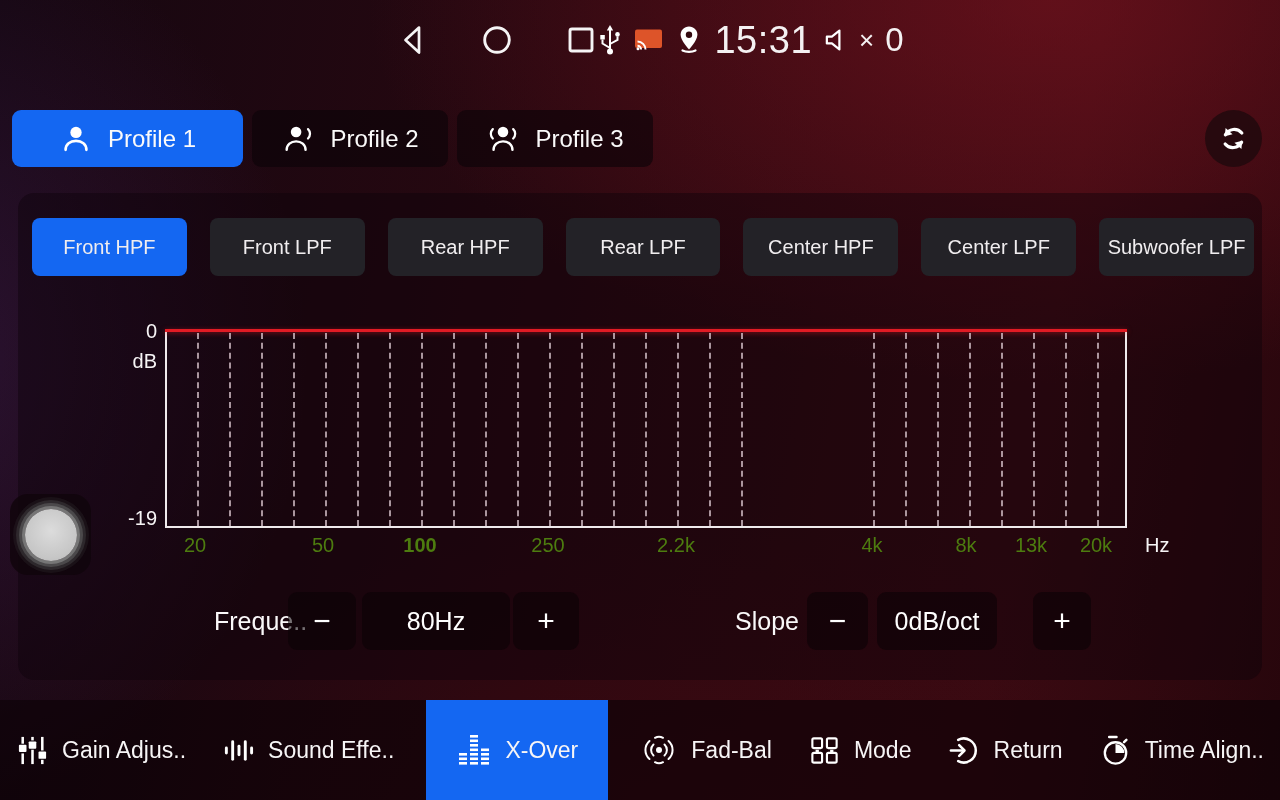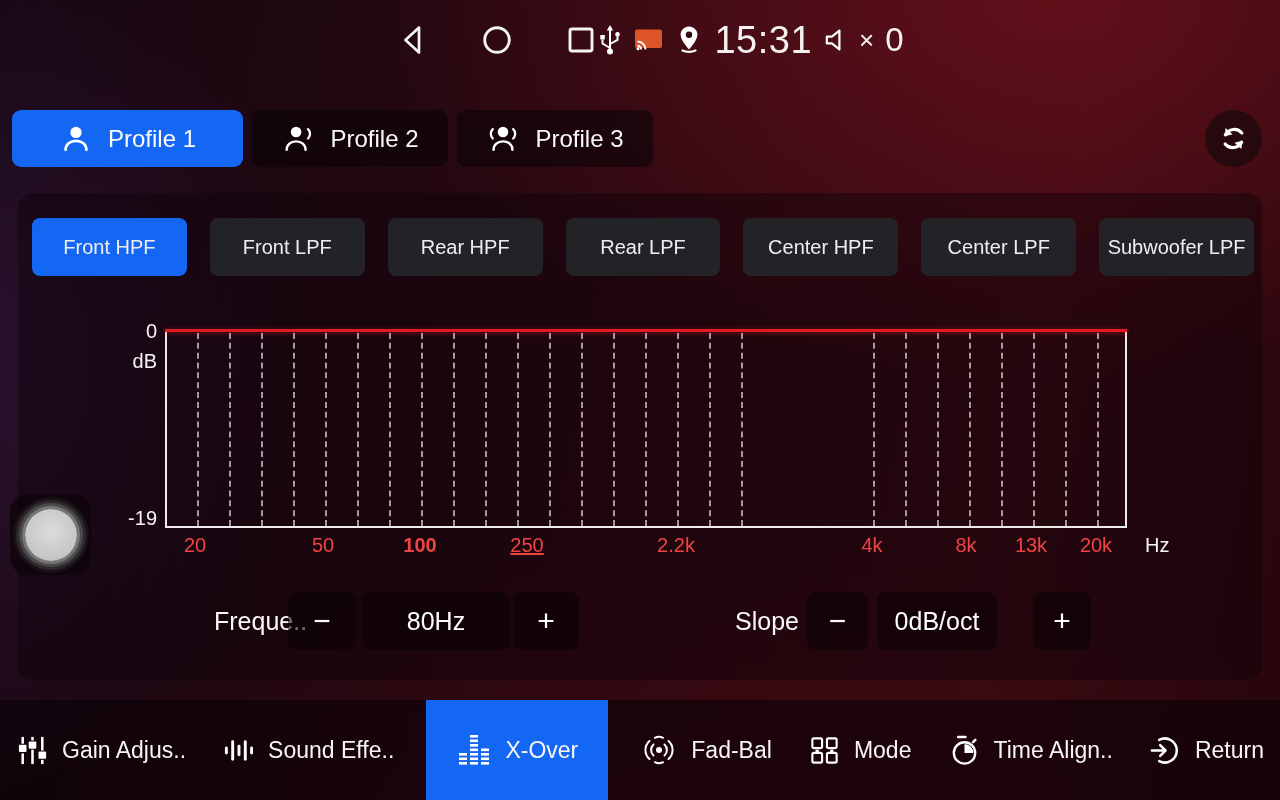--- a/index.html
+++ b/index.html
@@ -34,21 +34,21 @@
   
   .plot{position:absolute;left:147px;top:137px;width:962px;height:198px;box-sizing:border-box;
         border-left:2px solid #efeaec;border-right:2px solid #efeaec;border-bottom:2px solid #efeaec;}
   .curve{position:absolute;left:-2px;right:-2px;top:-1px;height:2.5px;background:#e11b24;box-shadow:0 1px 5px rgba(225,27,36,.55);}
   .gridline{position:absolute;top:3px;bottom:0;width:0;border-left:2px dashed rgba(219,199,207,.75);}
   .ylabel{position:absolute;font-size:20px;text-align:right;color:#f6f4f5;}
   .yl-0{left:79px;top:127px;width:60px;}
   .yl-db{left:79px;top:157px;width:60px;}
   .yl-m10{left:67px;top:314px;width:72px;}
   .xticks{position:absolute;left:147px;top:341px;width:962px;height:26px;}
-  .xtick{position:absolute;transform:translateX(-50%);font-size:20px;color:#ef4444;white-space:nowrap;}
+  .xtick{position:absolute;transform:translateX(-50%);font-size:20px;color:#4d7c0f;white-space:nowrap;}
   .hz-label{position:absolute;left:1127px;top:341px;font-size:20px;color:#f6f4f5;}
   
   .controls{position:absolute;left:0;top:399px;width:100%;height:58px;}
   .ctrl-label{position:absolute;font-size:25px;line-height:58px;color:#faf8f9;}
   .lab-freq{left:182px;margin-left:14px;} .lab-slope{left:717px;}
   .ctrl-btn,.value-box{position:absolute;height:58px;border-radius:9px;background:rgba(9,2,6,.55);display:flex;align-items:center;justify-content:center;border:none;color:#fff;}
   .ctrl-btn{font-size:30px;font-weight:400;}
   .value-box{font-size:25px;}
   .b-fminus{left:270px;width:68px;} .v-freq{left:344px;width:148px;} .b-fplus{left:495px;width:66px;}
   .b-sminus{left:789px;width:61px;} .v-slope{left:859px;width:120px;} .b-splus{left:1015px;width:58px;}
@@ -204,21 +204,21 @@
       <div class="gridline" style="left: 834px;"></div>
       <div class="gridline" style="left: 866px;"></div>
       <div class="gridline" style="left: 898px;"></div>
       <div class="gridline" style="left: 930px;"></div>
     </div>
 
   <div class="xticks" id="xticks">
       <span class="xtick" style="left: 30px;">20</span>
       <span class="xtick" style="left: 158px;">50</span>
       <span class="xtick" style="left: 255px; font-weight: bold;">100</span>
-      <span class="xtick" style="left: 362px; text-decoration: underline;">250</span>
+      <span class="xtick" style="left: 383px;">250</span>
       <span class="xtick" style="left: 511px;">2.2k</span>
       <span class="xtick" style="left: 707px; text-align: center;">4k</span>
       <span class="xtick" style="left: 801px;">8k</span>
       <span class="xtick" style="left: 866px;">13k</span>
       <span class="xtick" style="left: 931px;">20k</span>
     </div>
   <span class="hz-label">Hz</span>
 
   <div class="controls">
     <span class="ctrl-label lab-freq">Freque..</span>
@@ -309,28 +309,28 @@
         <rect x="4.5" y="19.5" width="10" height="10" rx="1.5"></rect>
         <rect x="19.5" y="19.5" width="10" height="10" rx="1.5"></rect>
       </g>
       <rect x="7.8" y="16.2" width="3.4" height="3" fill="#fff"></rect>
       <rect x="22.8" y="16.2" width="3.4" height="3" fill="#fff"></rect>
     </svg>
     <span>Mode</span>
   </div>
   <div class="nav-item">
     <svg width="33" height="33" viewBox="0 0 34 34">
+      <path d="M10.5 6 A12.4 12.4 0 1 1 10.5 28" stroke="#fff" stroke-width="2.6" fill="none" stroke-linecap="round"></path>
+      <path d="M3 17 H16" stroke="#fff" stroke-width="2.6" stroke-linecap="round"></path>
+      <path d="M11.5 11.5 L17 17 L11.5 22.5" stroke="#fff" stroke-width="2.6" fill="none" stroke-linecap="round" stroke-linejoin="round"></path>
+    </svg>
+    <span>Return</span>
+  </div>
+  <div class="nav-item">
+    <svg width="33" height="33" viewBox="0 0 34 34">
       <path d="M10.5 3 H18" stroke="#fff" stroke-width="2.6" stroke-linecap="round"></path>
       <path d="M25.8 8.4 L28.2 6" stroke="#fff" stroke-width="2.6" stroke-linecap="round"></path>
       <circle cx="17" cy="19.5" r="11" stroke="#fff" stroke-width="2.4" fill="none"></circle>
       <path d="M17 19.5 V10.4 A9.1 9.1 0 0 1 26.1 19.5 Z" fill="#fff"></path>
     </svg>
     <span>Time Align..</span>
   </div>
-  <div class="nav-item">
-    <svg width="33" height="33" viewBox="0 0 34 34">
-      <path d="M10.5 6 A12.4 12.4 0 1 1 10.5 28" stroke="#fff" stroke-width="2.6" fill="none" stroke-linecap="round"></path>
-      <path d="M3 17 H16" stroke="#fff" stroke-width="2.6" stroke-linecap="round"></path>
-      <path d="M11.5 11.5 L17 17 L11.5 22.5" stroke="#fff" stroke-width="2.6" fill="none" stroke-linecap="round" stroke-linejoin="round"></path>
-    </svg>
-    <span>Return</span>
-  </div>
 </nav>
 
 </body></html>

